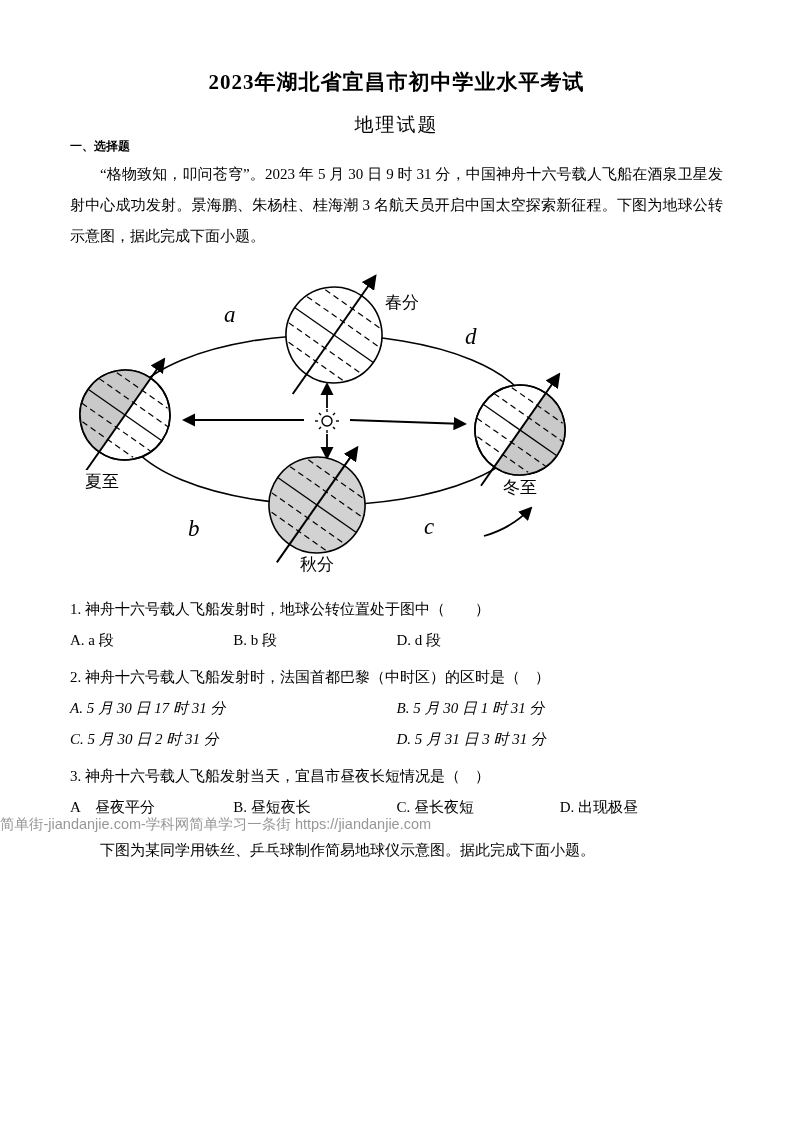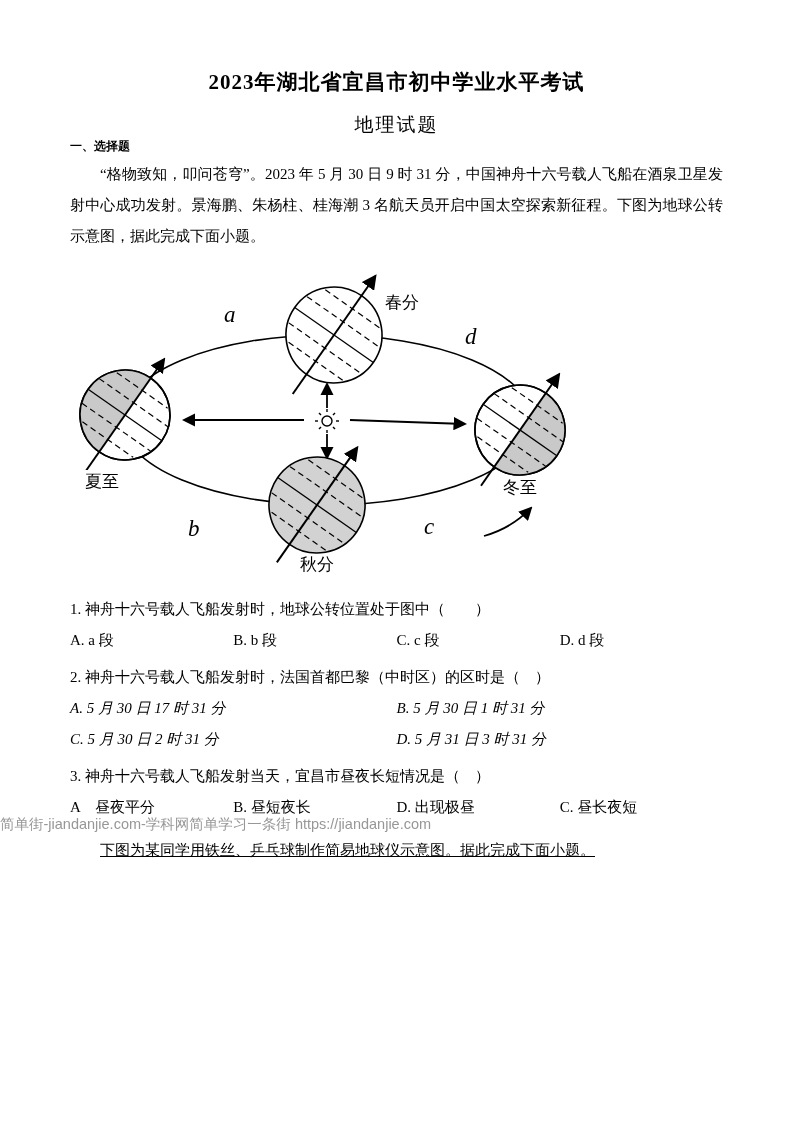--- a/index.html
+++ b/index.html
@@ -169,44 +169,43 @@
         <rect x="428" y="214" width="42" height="22" fill="#ffffff"></rect>
         <text class="cn" x="431" y="231">冬至</text>
       </svg>
     </div>
 
     <div>
       <div class="qstem">1. 神舟十六号载人飞船发射时，地球公转位置处于图中（　　）</div>
       <div class="opt-row">
         <span class="opt">A. a 段</span>
         <span class="opt">B. b 段</span>
-        <span class="opt">C. c 段</span>
         <span class="opt">D. d 段</span>
       </div>
     </div>
 
     <div>
       <div class="qstem">2. 神舟十六号载人飞船发射时，法国首都巴黎（中时区）的区时是（　）</div>
       <div class="opt-grid">
         <span>A. 5 月 30 日 17 时 31 分</span>
         <span>B. 5 月 30 日 1 时 31 分</span>
         <span>C. 5 月 30 日 2 时 31 分</span>
         <span>D. 5 月 31 日 3 时 31 分</span>
       </div>
     </div>
 
     <div>
       <div class="qstem">3. 神舟十六号载人飞船发射当天，宜昌市昼夜长短情况是（　）</div>
       <div class="opt-row">
         <span class="opt">A　昼夜平分</span>
         <span class="opt">B. 昼短夜长</span>
+        <span class="opt">C. 昼长夜短</span>
         <span class="opt">D. 出现极昼</span>
-        <span class="opt">C. 昼长夜短</span>
       </div>
     </div>
 
-    <p class="para" style="margin-top:12px;text-decoration:underline;">下图为某同学用铁丝、乒乓球制作简易地球仪示意图。据此完成下面小题。</p>
+    <p class="para" style="margin-top:12px;">下图为某同学用铁丝、乒乓球制作简易地球仪示意图。据此完成下面小题。</p>
 
   </div>
 
   <div class="footer">简单街-jiandanjie.com-学科网简单学习一条街 https://jiandanjie.com</div>
 
 </div>
 
 </body></html>

